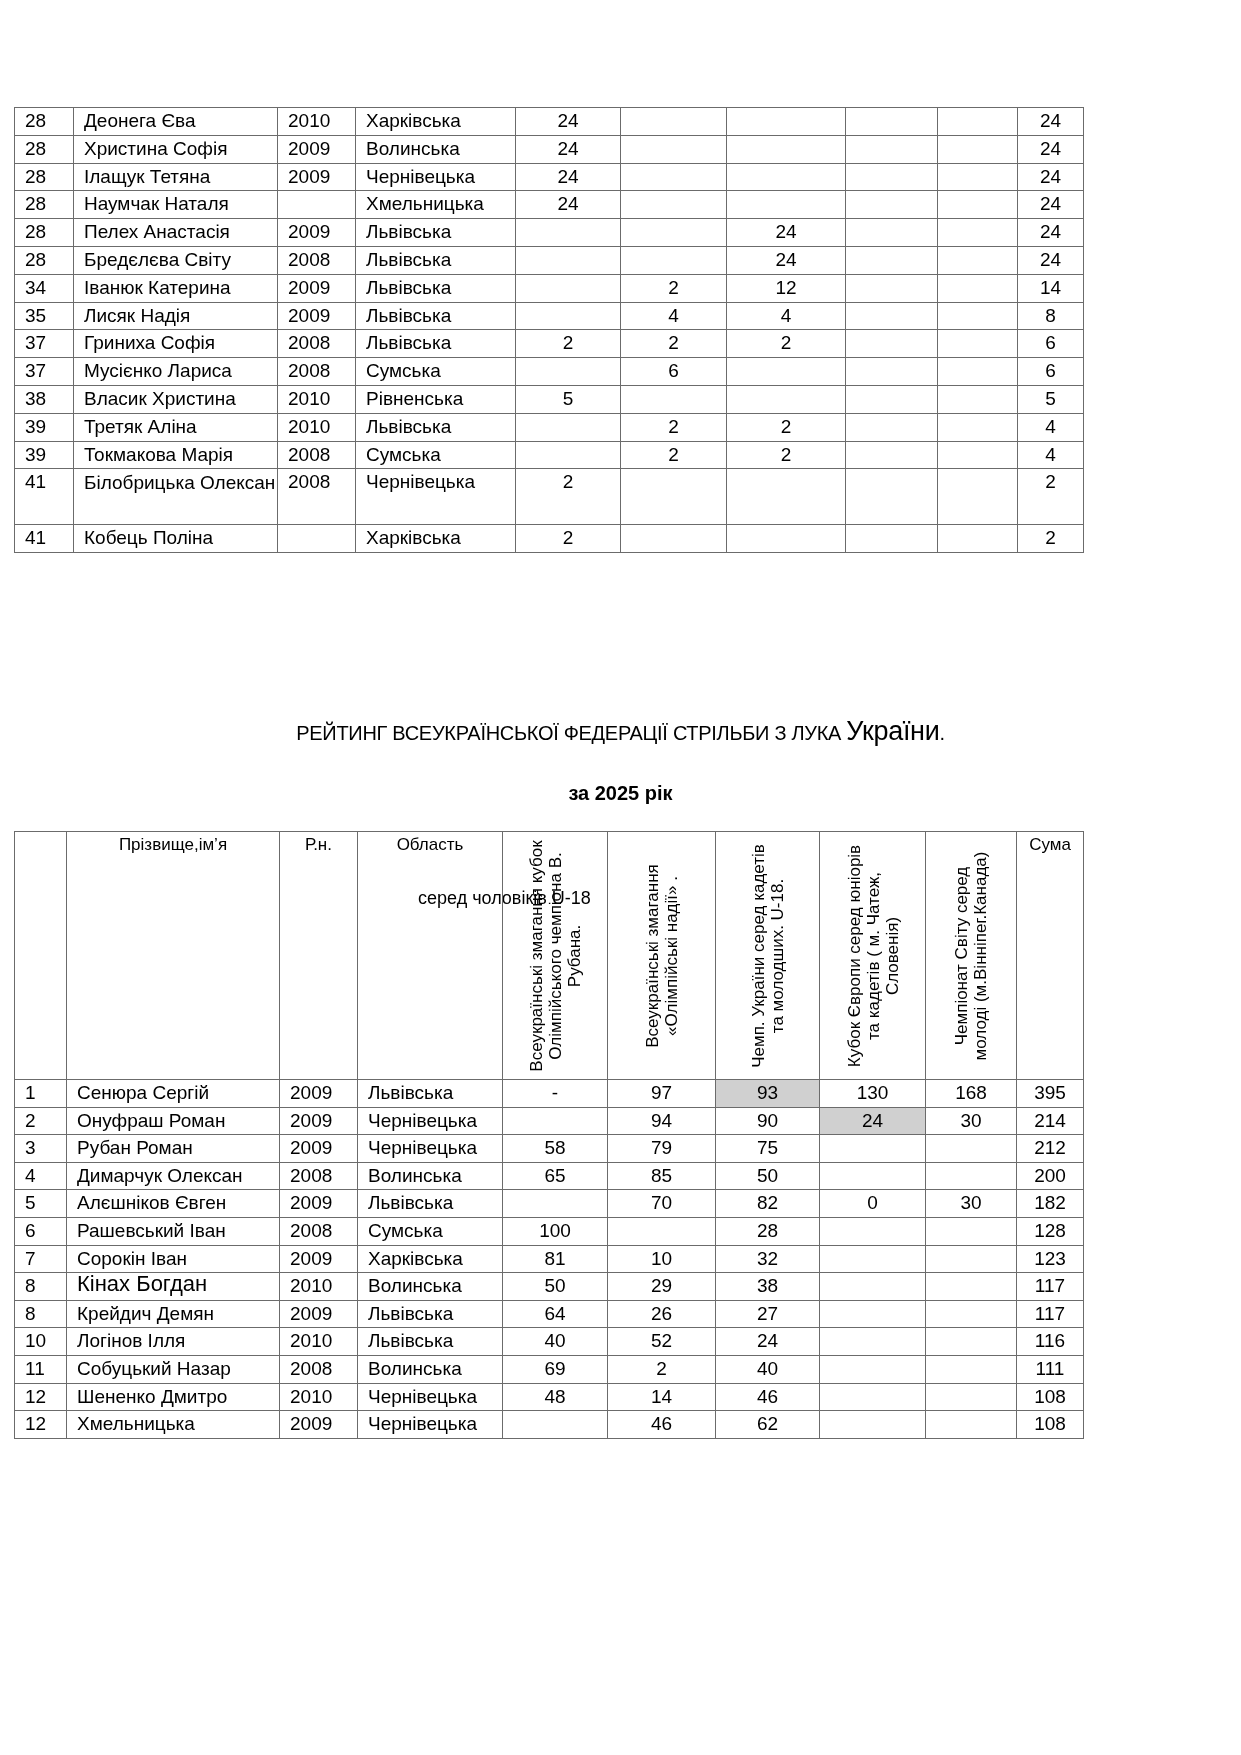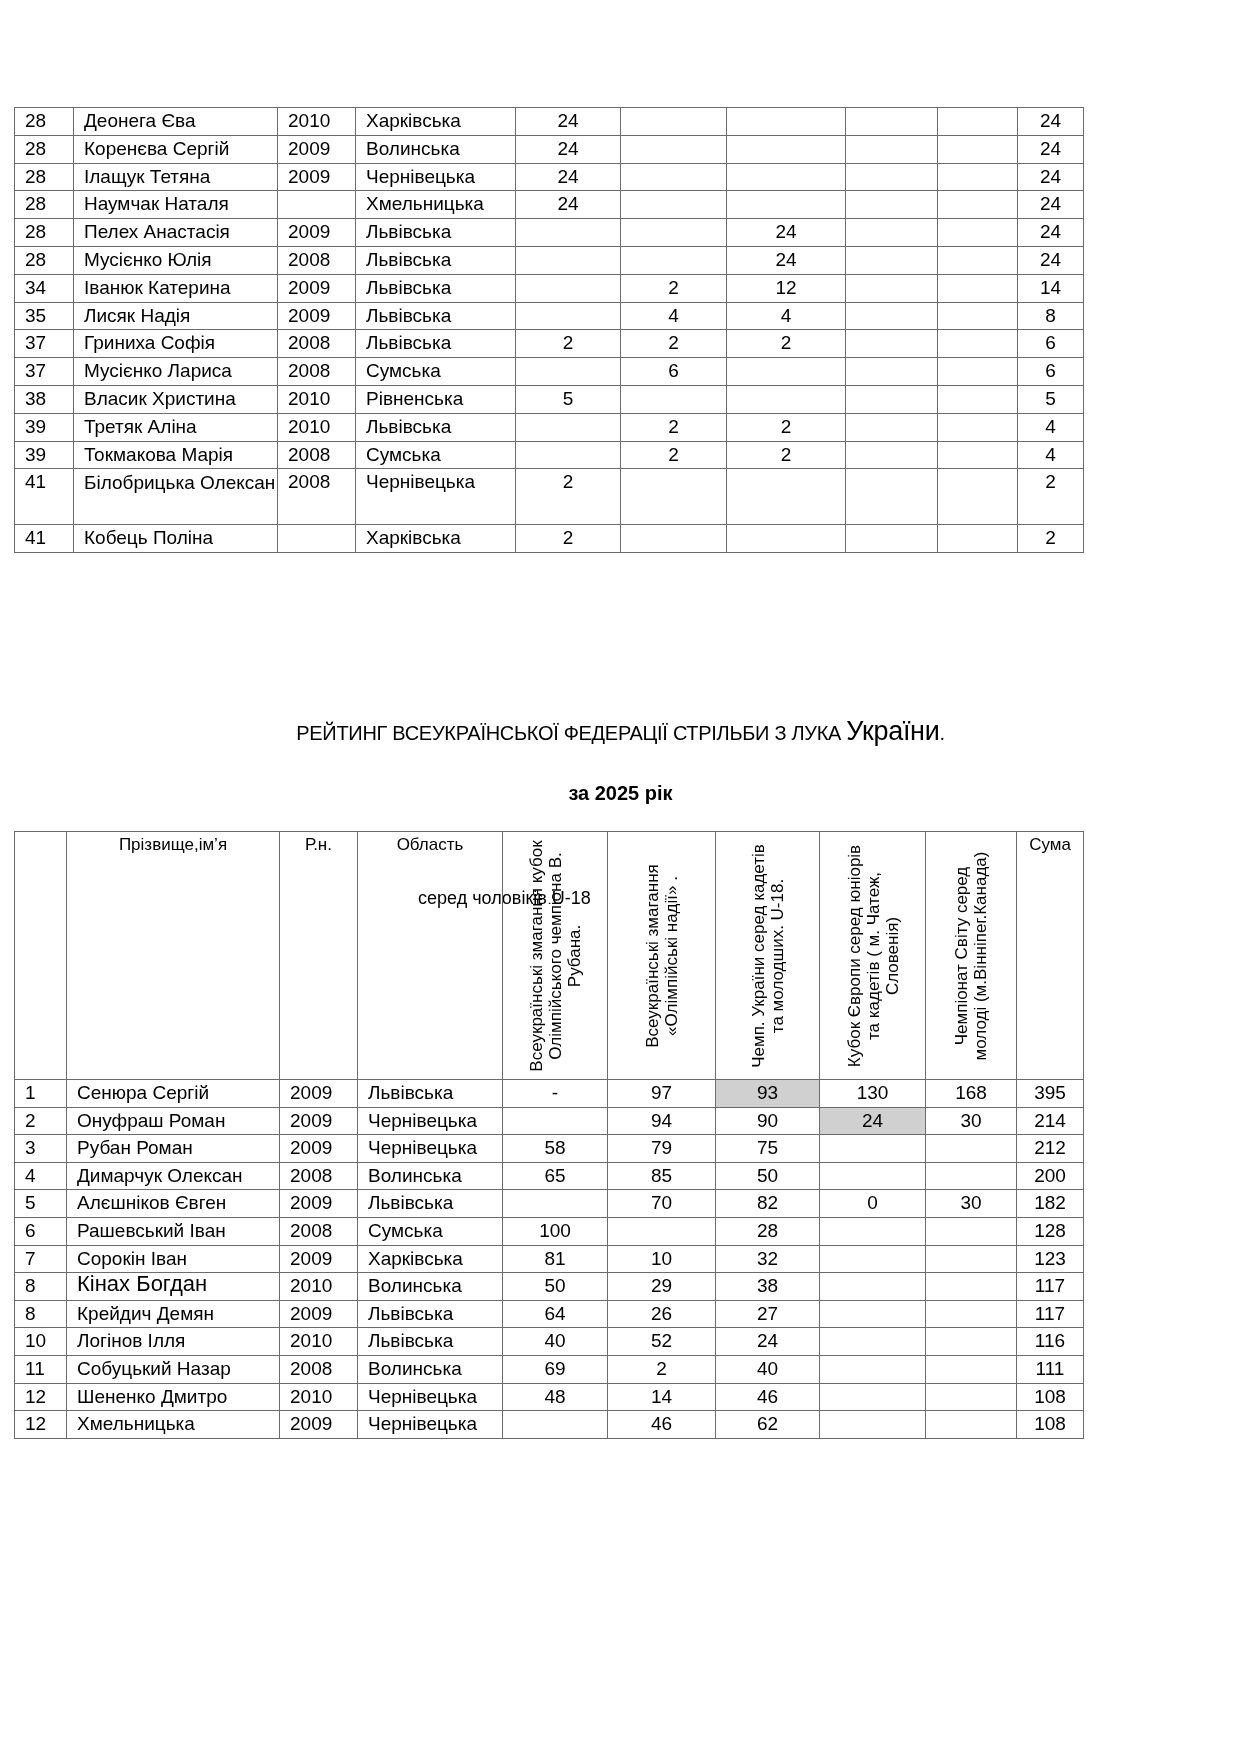--- a/index.html
+++ b/index.html
@@ -69,21 +69,21 @@
           <td class="txt">Харківська</td>
           <td class="num">24</td>
           <td class="num"></td>
           <td class="num"></td>
           <td class="num"></td>
           <td class="num"></td>
           <td class="num">24</td>
         </tr>
         <tr>
           <td class="txt">28</td>
-          <td class="txt">Коренєва Сергій</td>
+          <td class="txt">Христина Софія</td>
           <td class="txt">2009</td>
           <td class="txt">Волинська</td>
           <td class="num">24</td>
           <td class="num"></td>
           <td class="num"></td>
           <td class="num"></td>
           <td class="num"></td>
           <td class="num">24</td>
         </tr>
         <tr>
@@ -117,21 +117,21 @@
           <td class="txt">Львівська</td>
           <td class="num"></td>
           <td class="num"></td>
           <td class="num">24</td>
           <td class="num"></td>
           <td class="num"></td>
           <td class="num">24</td>
         </tr>
         <tr>
           <td class="txt">28</td>
-          <td class="txt">Мусієнко Юлія</td>
+          <td class="txt">Бредєлєва Світу</td>
           <td class="txt">2008</td>
           <td class="txt">Львівська</td>
           <td class="num"></td>
           <td class="num"></td>
           <td class="num">24</td>
           <td class="num"></td>
           <td class="num"></td>
           <td class="num">24</td>
         </tr>
         <tr>

